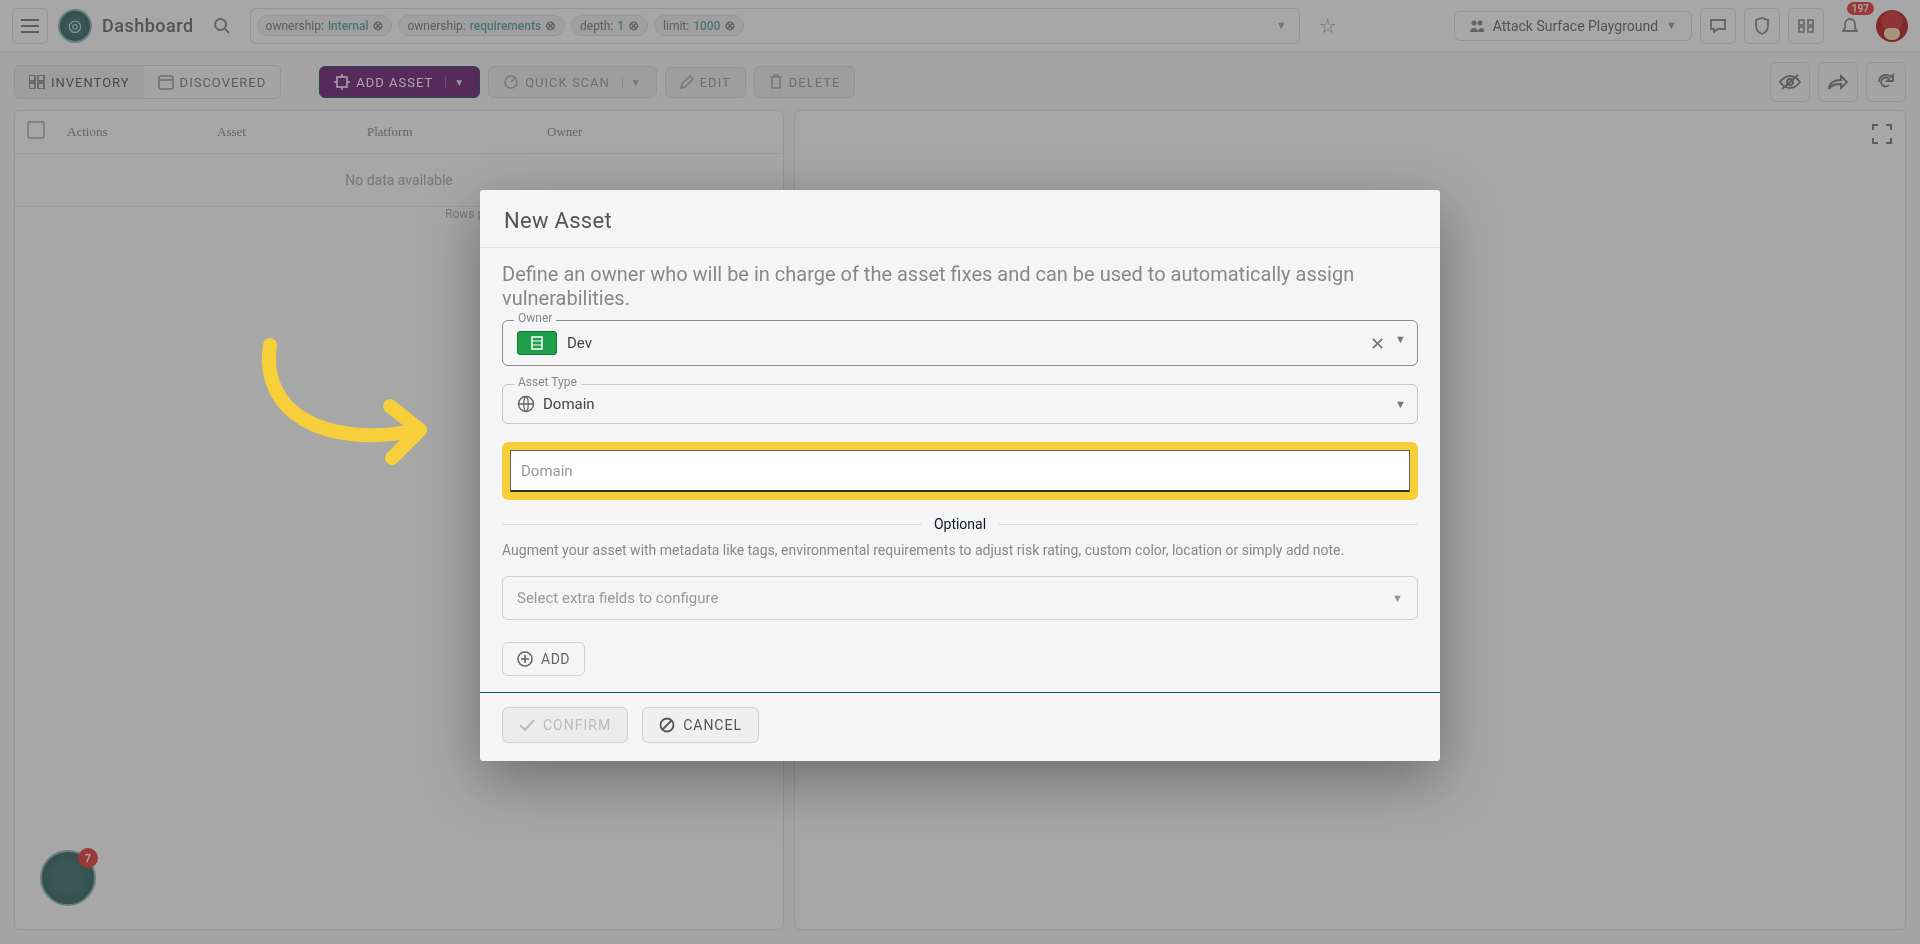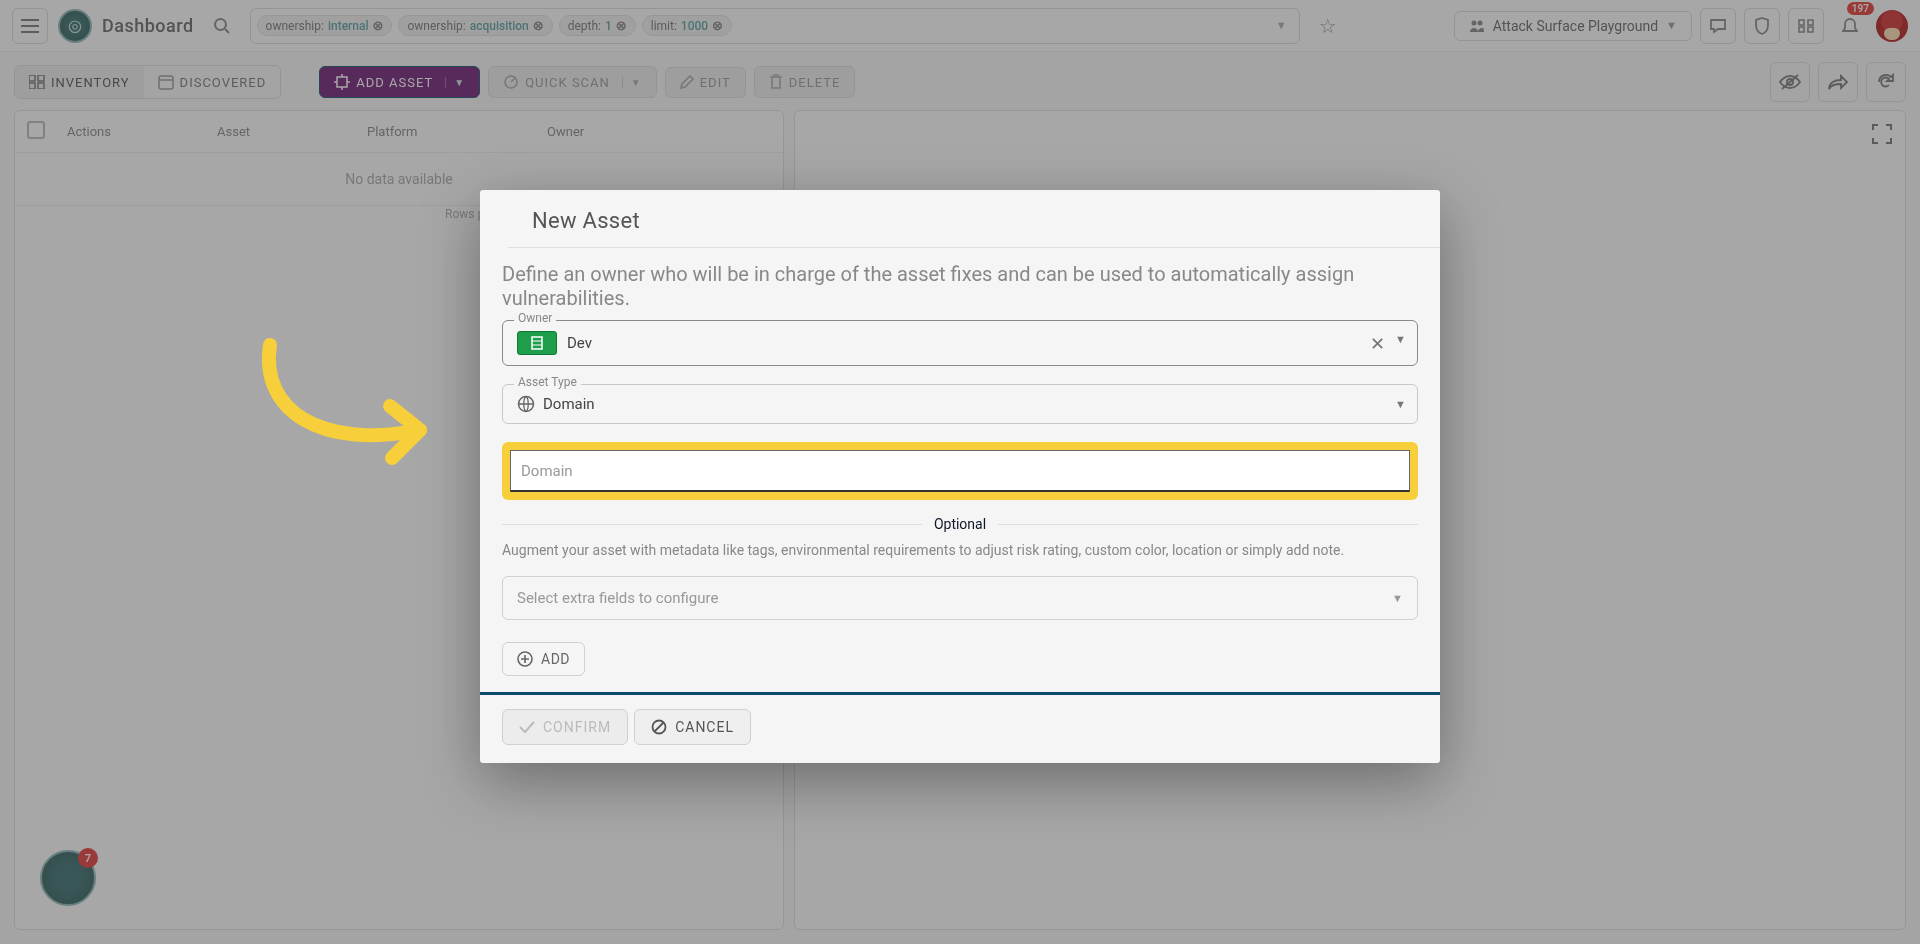--- a/index.html
+++ b/index.html
@@ -142,21 +142,21 @@
 .panel-right{
   flex:1; border:1px solid #e0e0e0; border-radius:6px; background:#fff;
   position:relative;
 }
 .panel-right .fs-icon{
   position:absolute; top:12px; right:12px; color:#888; font-size:20px;
 }
 .table-head{
   display:flex; align-items:center; padding:10px 12px;
   border-bottom:1px solid #eee;
-  font-size:13px;color:#888;
+  font-size:13px;color:#888;font-family:Liberation Serif, serif;
 }
 .th-check{width:40px;}
 .th-actions{width:150px;}
 .th-asset{width:150px;}
 .th-platform{width:180px;}
 .th-owner{flex:1;}
 .no-data{
   text-align:center;color:#aaa;font-size:14px;padding:18px 0;
   border-bottom:1px solid #eee;
 }
@@ -194,21 +194,20 @@
   left:50%; top:190px; transform:translateX(-50%);
   width:960px;
   background:#f5f5f5;
   border-radius:3px;
   box-shadow:0 18px 60px rgba(0,0,0,0.35);
   display:flex; flex-direction:column;
 }
 .modal-header{
   padding:18px 24px 14px 24px;
   border-bottom:1px solid #e0e0e0;
-  margin-left:28px;
 }
 .modal-title{
   font-size:22px; font-weight:400; color:#555;
   letter-spacing:0.3px;
 }
 .modal-body{
   padding:14px 22px 10px 22px;
 }
 .helper-text{
   color:#888; font-size:20px; margin-bottom:10px;
@@ -281,23 +280,23 @@
 
 .add-btn{
   border:1px solid #d0d0d0;border-radius:6px;
   padding:8px 14px;display:inline-flex;align-items:center;gap:8px;
   color:#666;font-size:14px;letter-spacing:0.5px;
   background:#f5f5f5;
   margin-bottom:6px;
 }
 
 .modal-footer{
-  border-top:3px solid #0c4a6e;
+  border-top:1px solid #0c4a6e;
   padding:14px 22px 18px 22px;
-  display:flex; gap:6px;
+  display:flex; gap:14px;
 }
 .footer-btn{
   border:1px solid #d0d0d0;border-radius:6px;
   padding:9px 16px;display:inline-flex;align-items:center;gap:8px;
   font-size:14px;letter-spacing:1px;
   background:#ececec;
 }
 .footer-btn.confirm{color:#bbb;}
 .footer-btn.cancel{color:#555;background:#efefef;}
 
@@ -328,21 +327,21 @@
   </div>
 
   <div class="search-pill-container">
     <span class="chip">
         <span>ownership:</span>
         <b>internal</b>
         <span class="x">⊗</span>
       </span>
     <span class="chip">
         <span>ownership:</span>
-        <b>acquisition</b>
+        <b>requirements</b>
         <span class="x">⊗</span>
       </span>
     <span class="chip">
         <span>depth:</span>
         <b>1</b>
         <span class="x">⊗</span>
       </span>
     <span class="chip">
         <span>limit:</span>
         <b>1000</b>

